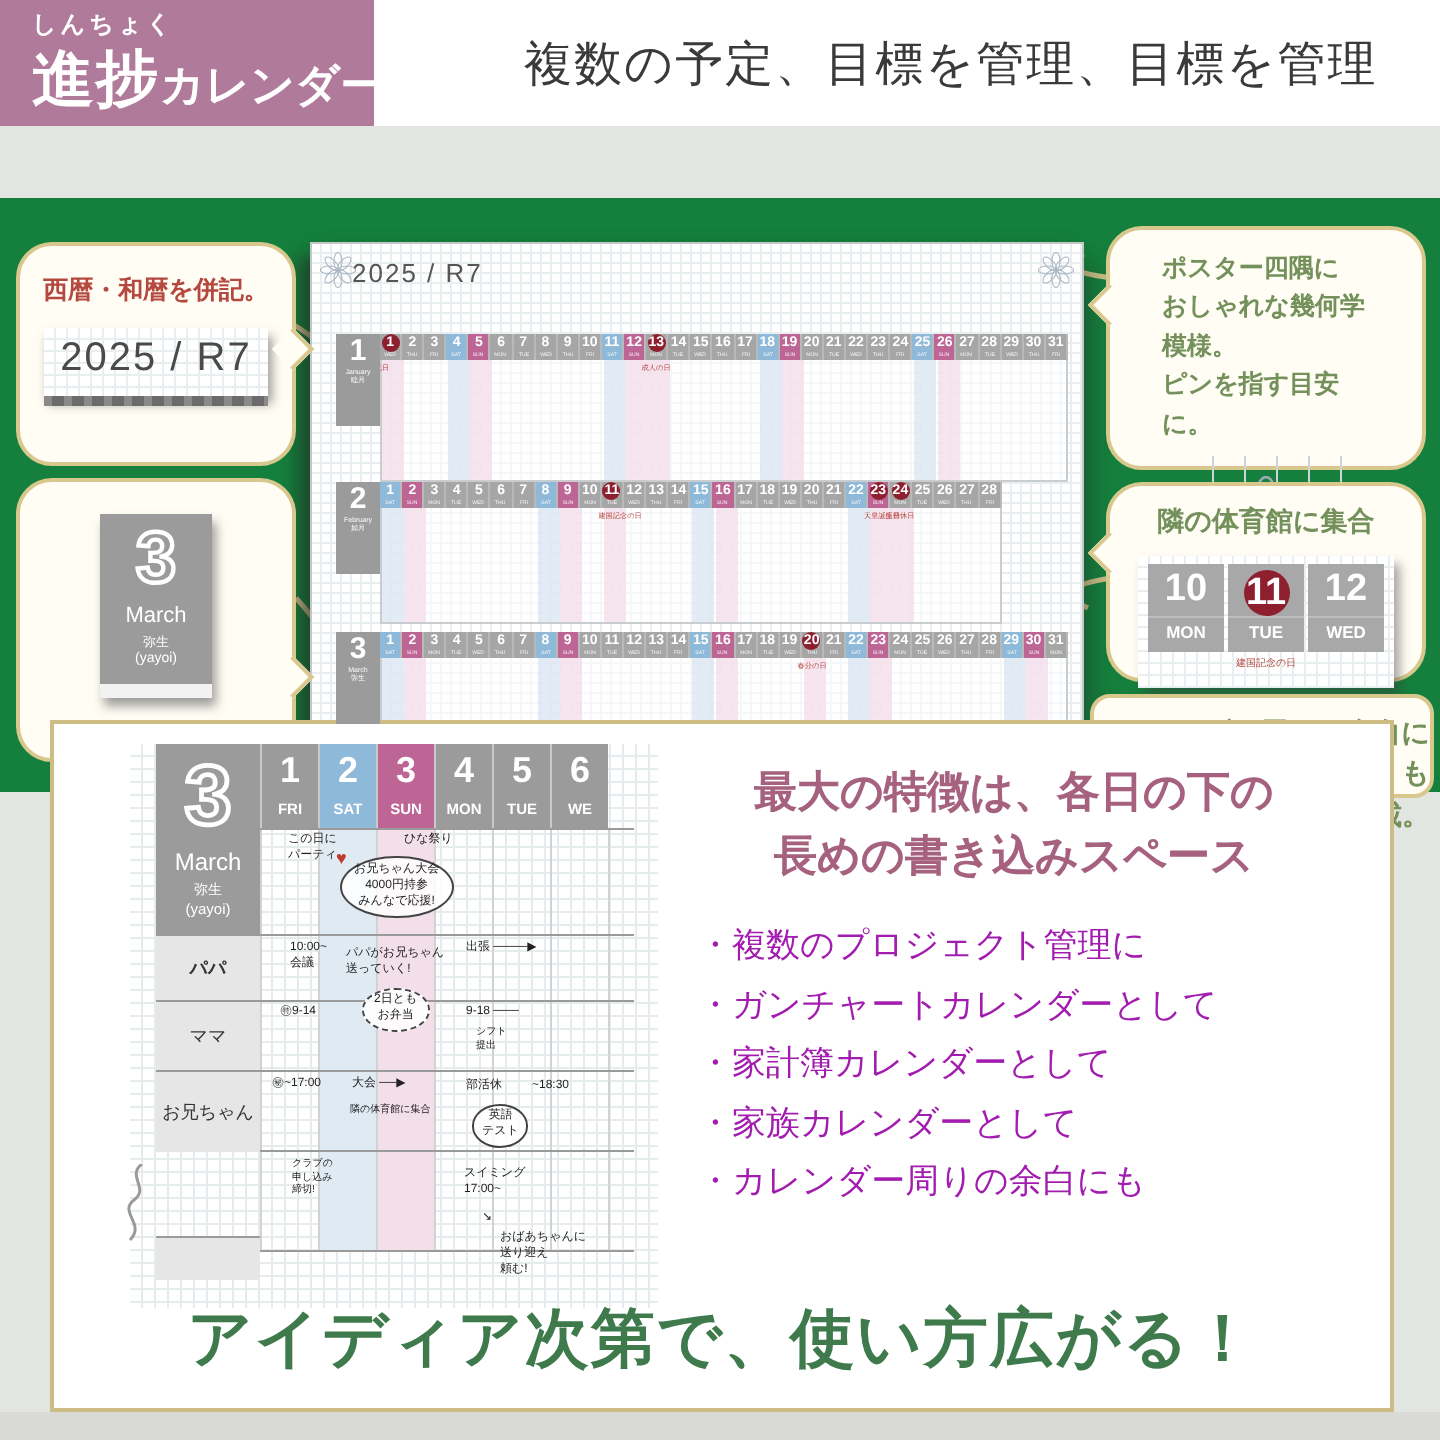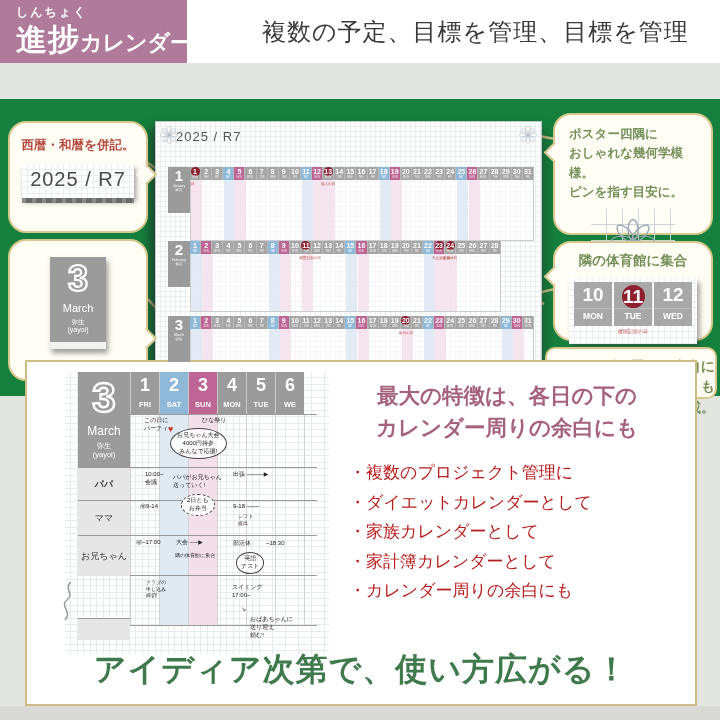--- a/index.html
+++ b/index.html
@@ -98,21 +98,21 @@
            display:flex;align-items:center;justify-content:center;font-size:9px;border-top:1px solid #9a9a9a;}
   .note{position:absolute;font-size:6px;line-height:1.3;color:#222;white-space:pre-line;z-index:4;}
   .note.tiny{font-size:5px;}
   .note.oval{border:1px solid #444;border-radius:50%;padding:3px 6px;text-align:center;background:rgba(255,255,255,.85);}
   .note.circ{border:1px solid #444;border-radius:50%;padding:2px 4px;text-align:center;background:rgba(255,255,255,.85);}
   .note.burst{border:1.5px dashed #444;border-radius:50%;padding:2px 5px;text-align:center;background:rgba(255,255,255,.9);}
   .note.heart{color:#c0392b;font-size:9px;}
   
   #feat-head{left:296px;top:18px;width:368px;text-align:center;font-size:21.5px;font-weight:bold;color:#a5617e;line-height:1.5;}
   #feat-list{left:322px;top:96px;list-style:none;margin:0;padding:0;}
-  #feat-list li{font-size:17px;color:#b91c1c;line-height:29.5px;white-space:nowrap;}
+  #feat-list li{font-size:17px;color:#a21caf;line-height:29.5px;white-space:nowrap;}
   #feat-list li::before{content:"・";}
   #footer-line{left:0;bottom:12px;width:100%;text-align:center;font-size:32px;font-weight:bold;color:#3e7a4b;letter-spacing:1px;white-space:nowrap;}
   svg.deco{position:absolute;pointer-events:none;}
 </style>
 </head>
 <body>
 
 <svg width="0" height="0" style="position:absolute">
   <symbol id="flower8" viewBox="-20 -20 40 40">
     <g fill="none" stroke="#9aa7b5" stroke-width="1.2">
@@ -608,21 +608,21 @@
     <div class="tail right" style="top:90px"></div>
     <div id="month-card">
       <div class="big3">3</div>
       <div class="mc-en">March</div>
       <div class="mc-jp">弥生</div>
       <div class="mc-ro">(yayoi)</div>
       <div class="mc-strip"></div>
     </div>
   </div>
 
-  <div class="bubble abs" style="left:553px;top:14px;width:160px;height:122px;padding:10px 6px 0">
+  <div class="bubble abs" style="left:553px;top:14px;width:160px;height:122px;padding:10px 18px 0">
     <div class="tail left" style="top:30px"></div>
     <div class="green-text" style="white-space:pre-line;font-size:12.5px;text-align:left;padding-left:8px">ポスター四隅に
 おしゃれな幾何学模様。
 ピンを指す目安に。</div>
     <div id="flower-box">
       <svg width="84" height="64">
           <use href="#flower8" x="20" y="10" width="44" height="44"></use>
         </svg>
     </div>
   </div>
@@ -746,25 +746,25 @@
 17:00~</div>
           <div class="note" style="left: 163px; top: 234px;">↘</div>
           <div class="note" style="left: 172px; top: 244px;">おばあちゃんに
 送り迎え
 頼む!</div>
         </div>
     </div>
   </div>
 
   <div id="feat-head" class="abs" style="white-space:pre-line">最大の特徴は、各日の下の
-カレンダー周りの余白にも</div>
+長めの書き込みスペース</div>
   <ul id="feat-list" class="abs">
       <li>複数のプロジェクト管理に</li>
-      <li>ダイエットカレンダーとして</li>
+      <li>ガンチャートカレンダーとして</li>
+      <li>家計簿カレンダーとして</li>
       <li>家族カレンダーとして</li>
-      <li>家計簿カレンダーとして</li>
       <li>カレンダー周りの余白にも</li>
     </ul>
 
   <div id="footer-line" class="abs">アイディア次第で、使い方広がる！</div>
 </div>
 
 <div id="bottom-strip" class="abs"></div>
 
 </body></html>

